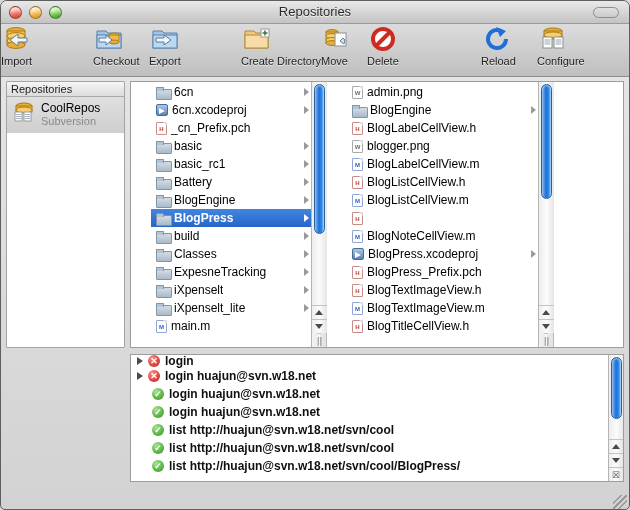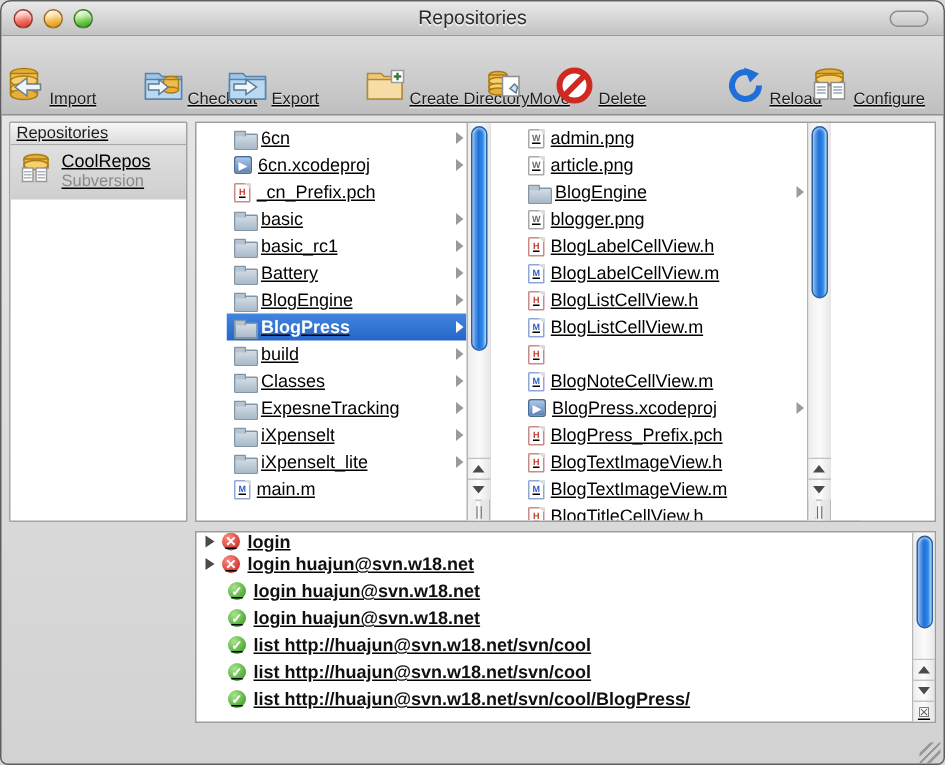--- a/index.html
+++ b/index.html
@@ -11,21 +11,20 @@
     -webkit-font-smoothing:antialiased;
   }
 
   
   #window {
     position:relative; width:630px; height:510px;
     background:linear-gradient(#e8e8e8,#d2d2d2);
     border:1px solid #5e5e5e;
     border-radius:7px 7px 5px 5px;
     overflow:hidden;
-    text-decoration:underline;
   }
 
   
   #titlebar {
     position:relative; height:23px;
     background:linear-gradient(#e9e9e9,#c3c3c3);
     border-bottom:1px solid #9a9a9a;
     border-radius:6px 6px 0 0;
   }
   .lights { position:absolute; left:8px; top:5px; display:flex; gap:7px; }
@@ -47,22 +46,22 @@
   }
 
   
   #toolbar {
     position:relative; height:53px;
     background:linear-gradient(#dcdcdc,#bfbfbf);
     border-bottom:1px solid #8e8e8e;
     display:flex; align-items:flex-start;
   }
   .tb-item {
-    width:56px; display:flex; align-items:flex-end;
-    padding-top:18px; cursor:default;
+    width:56px; display:flex; flex-direction:column; align-items:flex-start;
+    padding-top:0; cursor:default;
   }
   .tb-item .glyph { height:30px; display:flex; align-items:center; justify-content:center; }
   .tb-item .tb-label {
     font-size:11px; color:#1d1d1d; margin-top:1px; white-space:nowrap;
     text-shadow:0 1px 0 rgba(255,255,255,.7);
   }
   .tb-spacer-lg { width:36px; }
   .tb-spacer-xl { width:66px; }
 
   
@@ -480,35 +479,31 @@
 
         <div class="col-div"></div>
 
         <div class="col col-2">
           <div class="col-list" id="col2-list" style="flex:1">
               <div class="row">
                 <span class="file-ic w">W</span>
                 <span class="name">admin.png</span>
               </div>
               <div class="row">
-                <span class="file-ic w">W</span>
-                <span class="name">article.png</span>
-              </div>
-              <div class="row">
                 <span class="folder-ic"></span>
                 <span class="name">BlogEngine</span>
                 <span class="arrow"></span>
+              </div>
+              <div class="row">
+                <span class="file-ic h">H</span>
+                <span class="name">BlogLabelCellView.h</span>
               </div>
               <div class="row">
                 <span class="file-ic w">W</span>
                 <span class="name">blogger.png</span>
-              </div>
-              <div class="row">
-                <span class="file-ic h">H</span>
-                <span class="name">BlogLabelCellView.h</span>
               </div>
               <div class="row">
                 <span class="file-ic m">M</span>
                 <span class="name">BlogLabelCellView.m</span>
               </div>
               <div class="row">
                 <span class="file-ic h">H</span>
                 <span class="name">BlogListCellView.h</span>
               </div>
               <div class="row">

